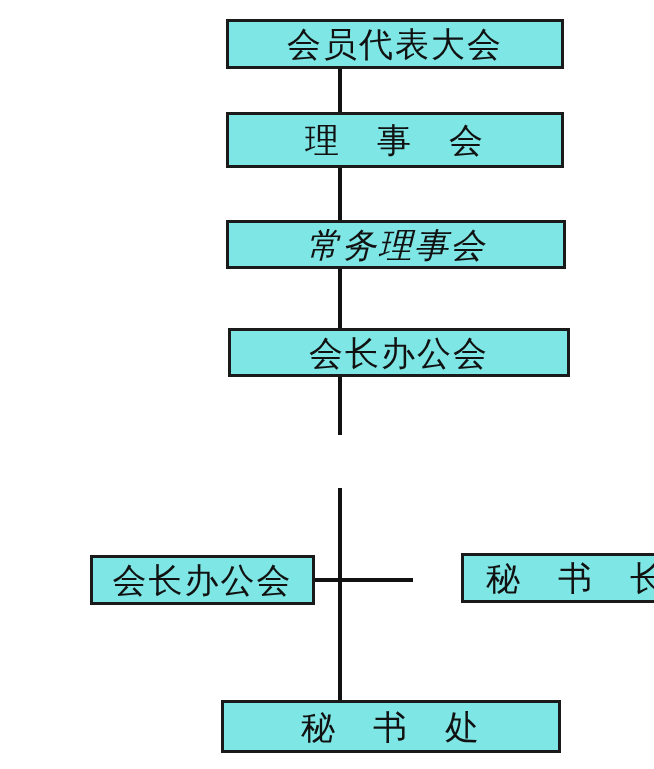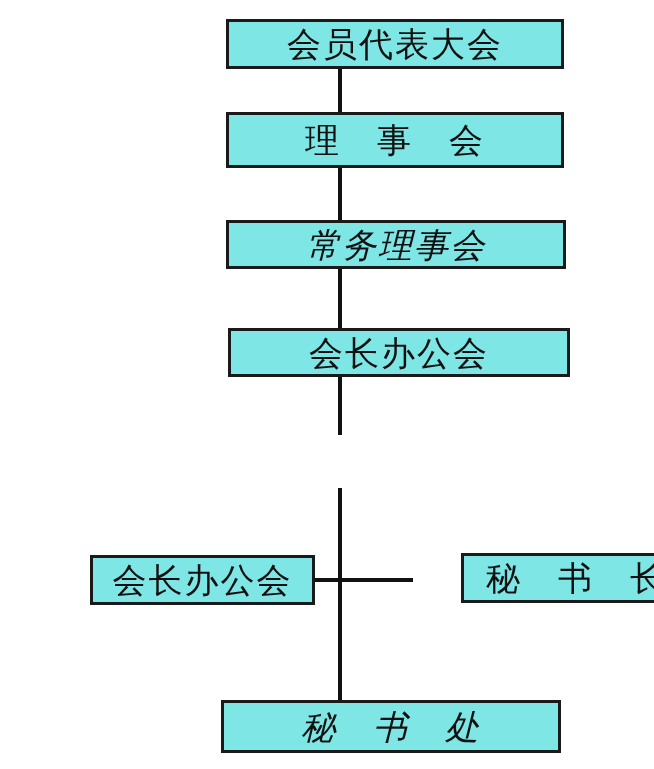--- a/index.html
+++ b/index.html
@@ -38,21 +38,21 @@
   .hline { height: 4px; }
 
   
   #n-assembly   { left: 178px; top: 19px;  width: 338px; height: 50px; }
   #n-council    { left: 178px; top: 112px; width: 338px; height: 56px; }
   #n-standing   { left: 178px; top: 220px; width: 340px; height: 49px; font-style: italic; }
   #n-office     { left: 180px; top: 328px; width: 342px; height: 49px; }
   #n-president  { left: 178px; top: 435px; width: 340px; height: 53px; }
   #n-exec       { left: 42px;  top: 555px; width: 225px; height: 50px; }
   #n-secgen     { left: 413px; top: 553px; width: 230px; height: 50px; }
-  #n-secretariat{ left: 173px; top: 700px; width: 340px; height: 53px; font-style: italic; }
+  #n-secretariat{ left: 173px; top: 700px; width: 340px; height: 53px; }
 
   
   #c-v1 { left: 338px; top: 69px;  height: 43px; }
   #c-v2 { left: 338px; top: 160px; height: 60px; }
   #c-v3 { left: 338px; top: 269px; height: 59px; }
   #c-v4 { left: 338px; top: 377px; height: 58px; }
   #c-v5 { left: 338px; top: 488px; height: 212px; }
   #c-h1 { left: 267px; top: 578px; width: 146px; }
 </style>
 </head>

